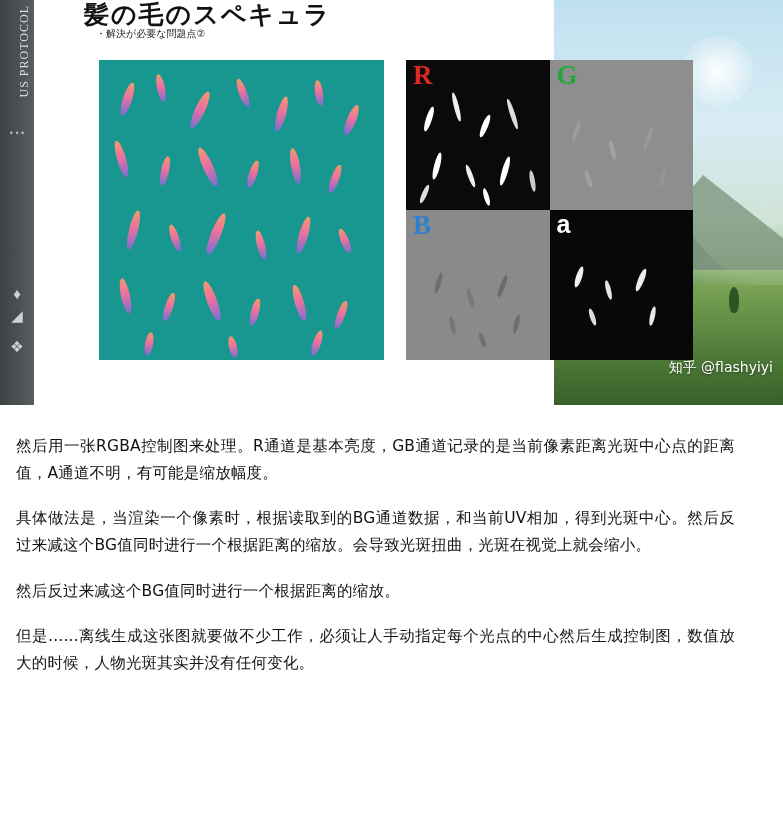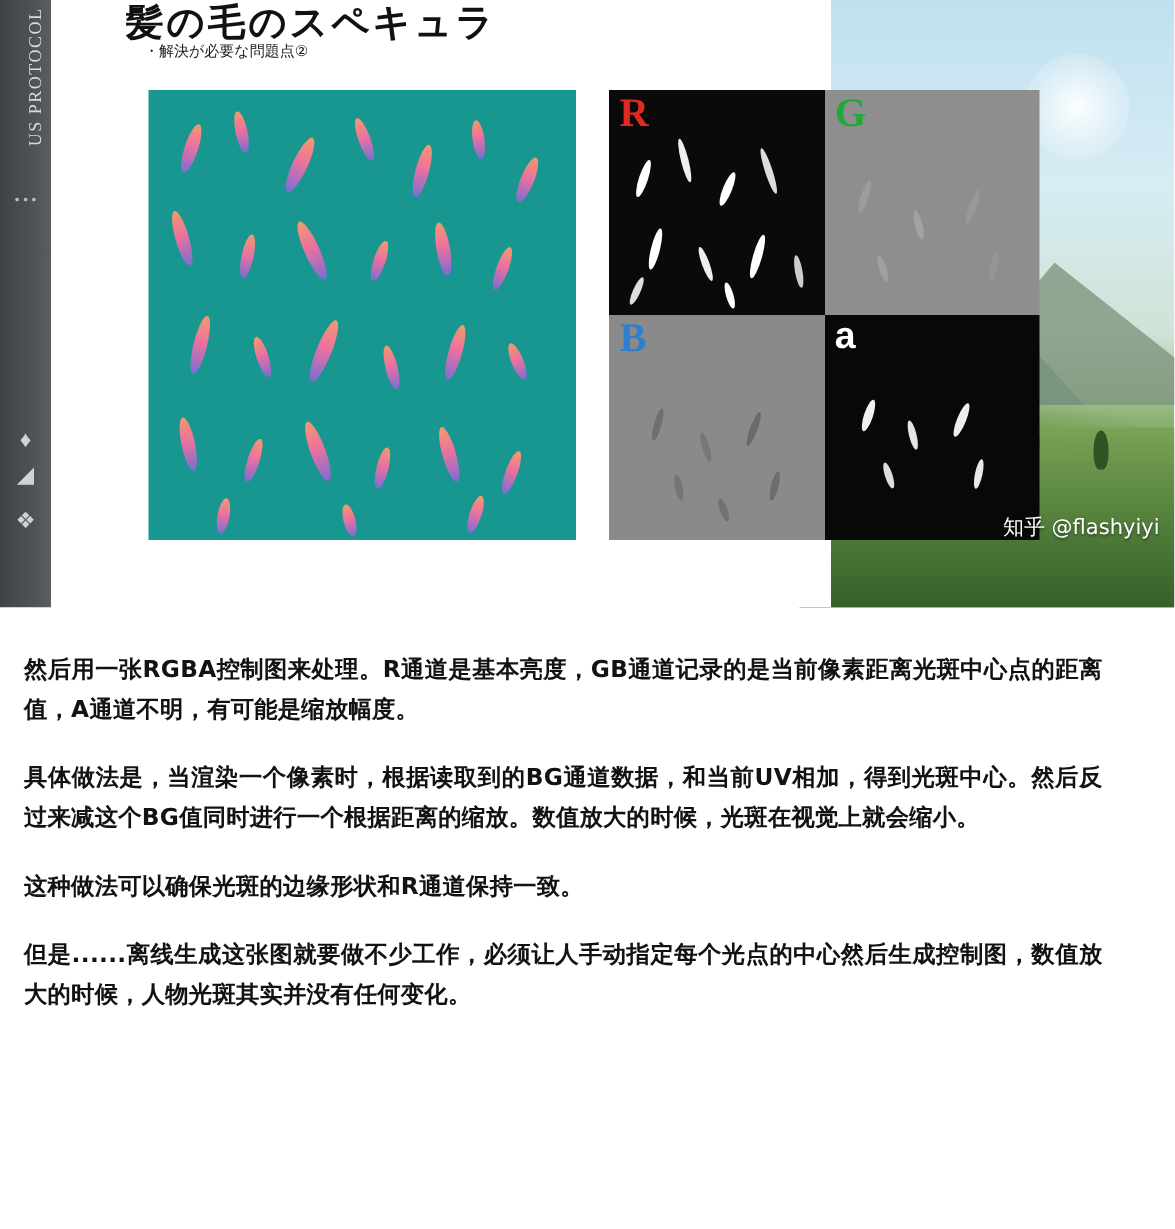--- a/index.html
+++ b/index.html
@@ -182,42 +182,41 @@
   .q-g .q-label { color: #21a83a; }
   .q-b .q-label { color: #2f7fd0; }
   .q-a .q-label { color: #ffffff; font-family: "Liberation Sans", sans-serif; font-size: 25px;}
   .spark {
     position: absolute;
     border-radius: 50%;
   }
 
   .watermark {
     position: absolute;
-    right: 10px; bottom: 44px;
+    right: 10px; bottom: 28px;
     color: #ffffff;
     font-size: 14px;
     text-shadow: 0 1px 2px rgba(0,0,0,.45);
     font-family: "DejaVu Sans", sans-serif;
   }
 
   
   .article {
     padding: 28px 16px 10px 16px;
     width: 751px;
     box-sizing: border-box;
   }
   .para {
     font-size: 15.5px;
     line-height: 1.72;
     color: #121212;
     margin: 0 0 19px 0;
     font-family: "DejaVu Sans", "Liberation Sans", sans-serif;
     letter-spacing: .2px;
     text-align: justify;
-    font-weight: bold;
   }
 </style>
 </head>
 <body>
 
 <div class="slide">
 
   <div class="landscape">
     <div class="sun"></div>
     <div class="mount1"></div>
@@ -313,16 +312,16 @@
         <span class="spark" style="left:100px;top:96px;width:5px;height:20px;background:#e8e8e8;transform:rotate(12deg);"></span>
       </div>
     </div>
   </div>
 
   <div class="watermark">知乎  @flashyiyi</div>
 </div>
 
 <div class="article">
   <p class="para">然后用一张RGBA控制图来处理。R通道是基本亮度，GB通道记录的是当前像素距离光斑中心点的距离值，A通道不明，有可能是缩放幅度。</p>
-  <p class="para">具体做法是，当渲染一个像素时，根据读取到的BG通道数据，和当前UV相加，得到光斑中心。然后反过来减这个BG值同时进行一个根据距离的缩放。数值放大的时候，光斑在视觉上就会缩小。</p>
-  <p class="para">这种做法可以确保光斑的边缘形状和R通道保持一致。</p>
+  <p class="para">具体做法是，当渲染一个像素时，根据读取到的BG通道数据，和当前UV相加，得到光斑中心。然后反过来减这个BG值同时进行一个根据距离的缩放。会导致光斑扭曲，光斑在视觉上就会缩小。</p>
+  <p class="para">然后反过来减这个BG值同时进行一个根据距离的缩放。</p>
   <p class="para">但是......离线生成这张图就要做不少工作，必须让人手动指定每个光点的中心然后生成控制图，数值放大的时候，人物光斑其实并没有任何变化。</p>
 </div>
 
 </body></html>

